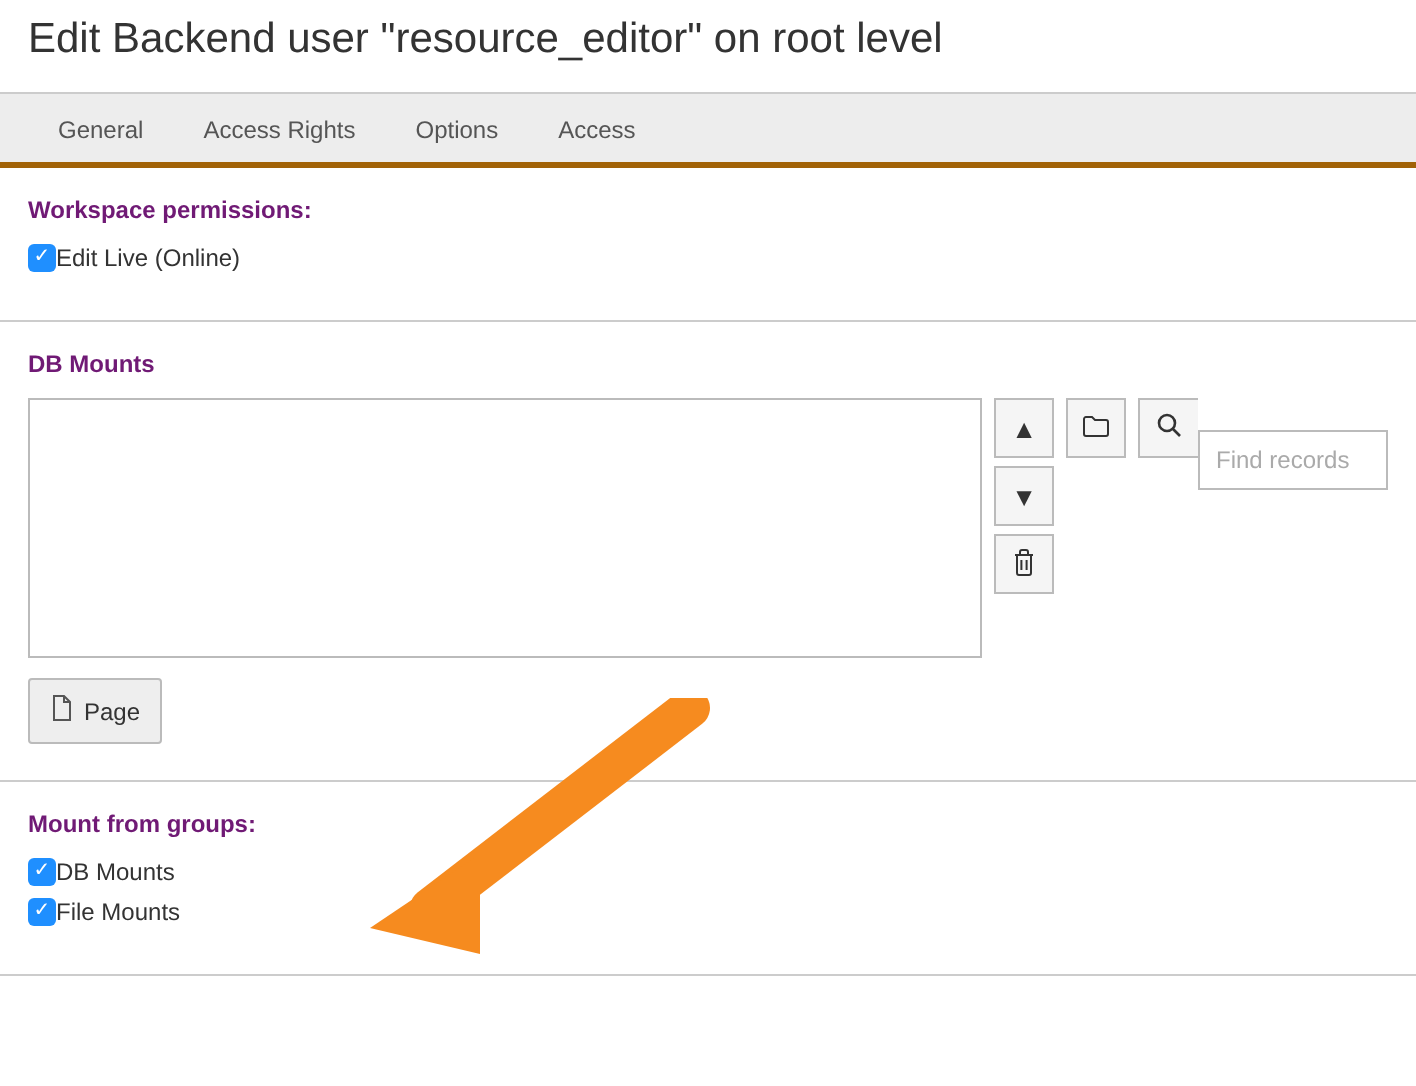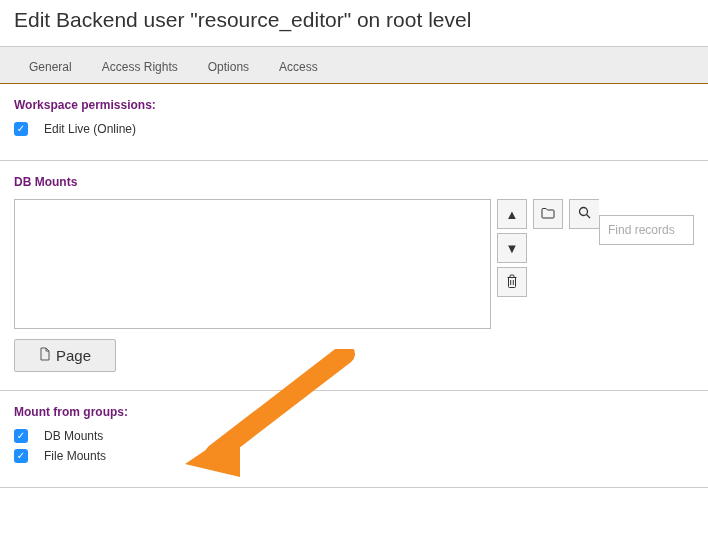--- a/index.html
+++ b/index.html
@@ -13,21 +13,21 @@
   .page-title {
     font-size: 21px;
     font-weight: 400;
     padding: 8px 14px 14px 14px;
     color: #333;
   }
   .tabs {
     display: flex;
     background: #ededed;
     border-top: 1px solid #ccc;
-    border-bottom: 1px solid #a16207;
+    border-bottom: 3px solid #a16207;
     padding-left: 14px;
     height: 38px;
     align-items: flex-end;
   }
   .tab {
     padding: 10px 14px;
     font-size: 12px;
     color: #555;
     cursor: pointer;
     border: 1px solid transparent;
@@ -49,21 +49,21 @@
   .section-label {
     font-weight: bold;
     font-size: 12px;
     margin-bottom: 10px;
     display: block;
     color: #701a75;
   }
   .checkbox-row {
     display: flex;
     align-items: center;
-    gap: 16px;
+    gap: 0;
     font-size: 12px;
     margin-bottom: 6px;
   }
   .cb {
     width: 14px;
     height: 14px;
     border-radius: 3px;
     background: #1f8fff;
     display: inline-flex;
     align-items: center;
@@ -116,22 +116,22 @@
     font-size: 12px;
     color: #999;
     width: 95px;
     outline: none;
     margin-top: 16px;
   }
   .search-input::placeholder { color: #aaa; }
   .page-btn {
     border: 1px solid #bbb;
     background: #eee;
-    padding: 7px 24px;
-    font-size: 15px;
+    padding: 7px 10px;
+    font-size: 12px;
     border-radius: 2px;
     cursor: pointer;
     display: inline-flex;
     align-items: center;
     gap: 5px;
     color: #333;
   }
   .page-btn svg { width: 12px; height: 14px; }
   .mount-section {
     position: relative;

